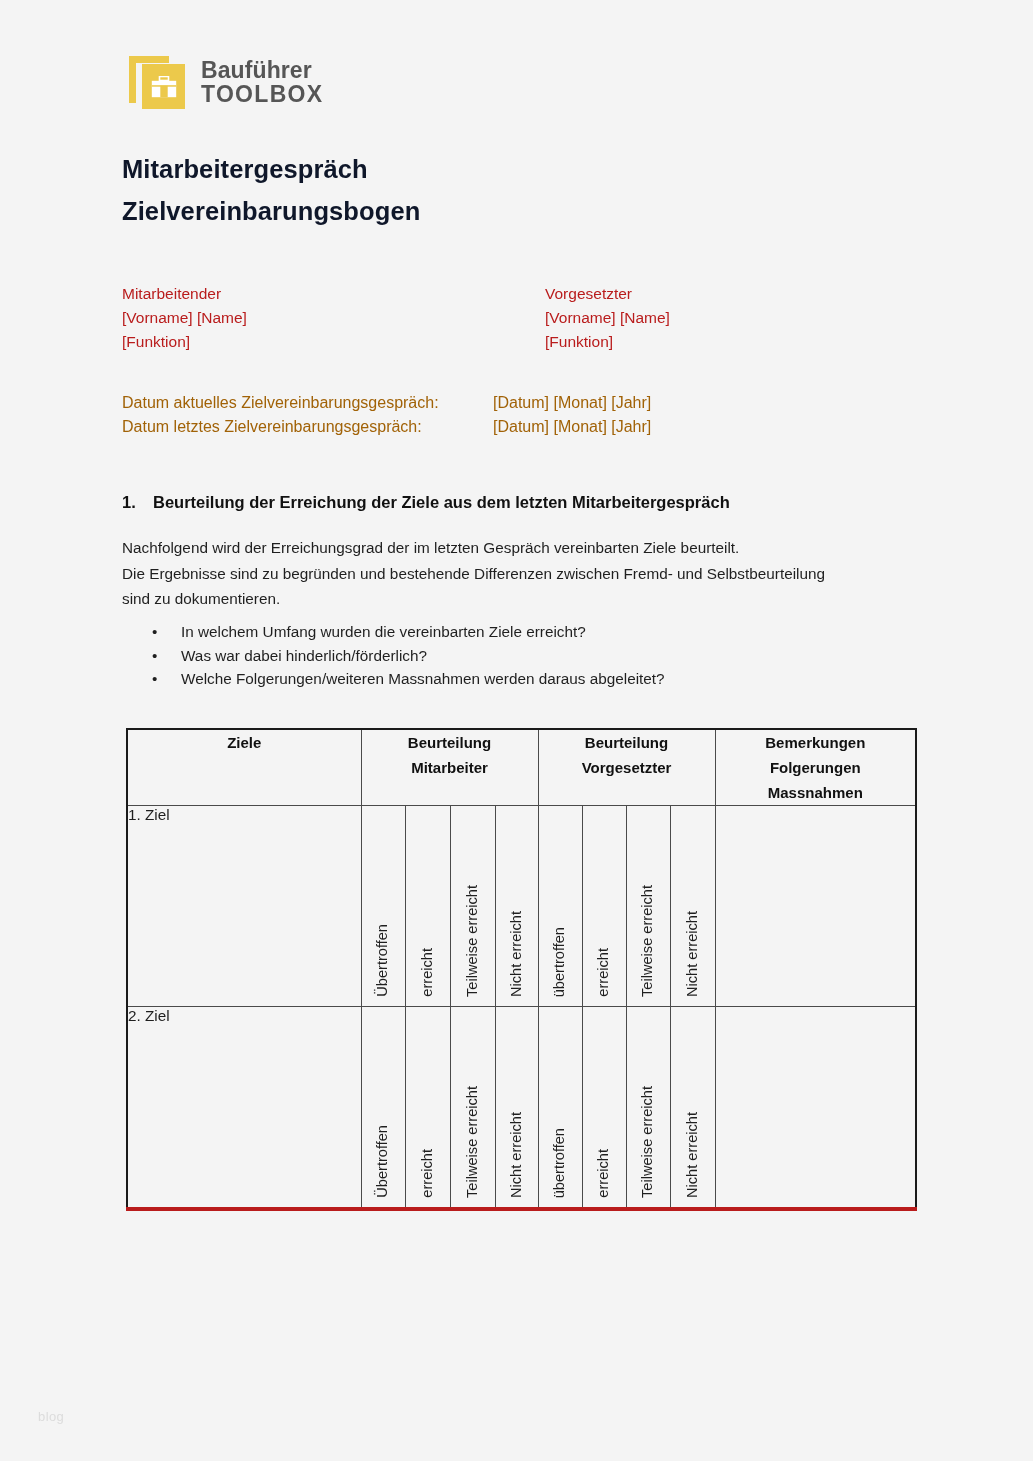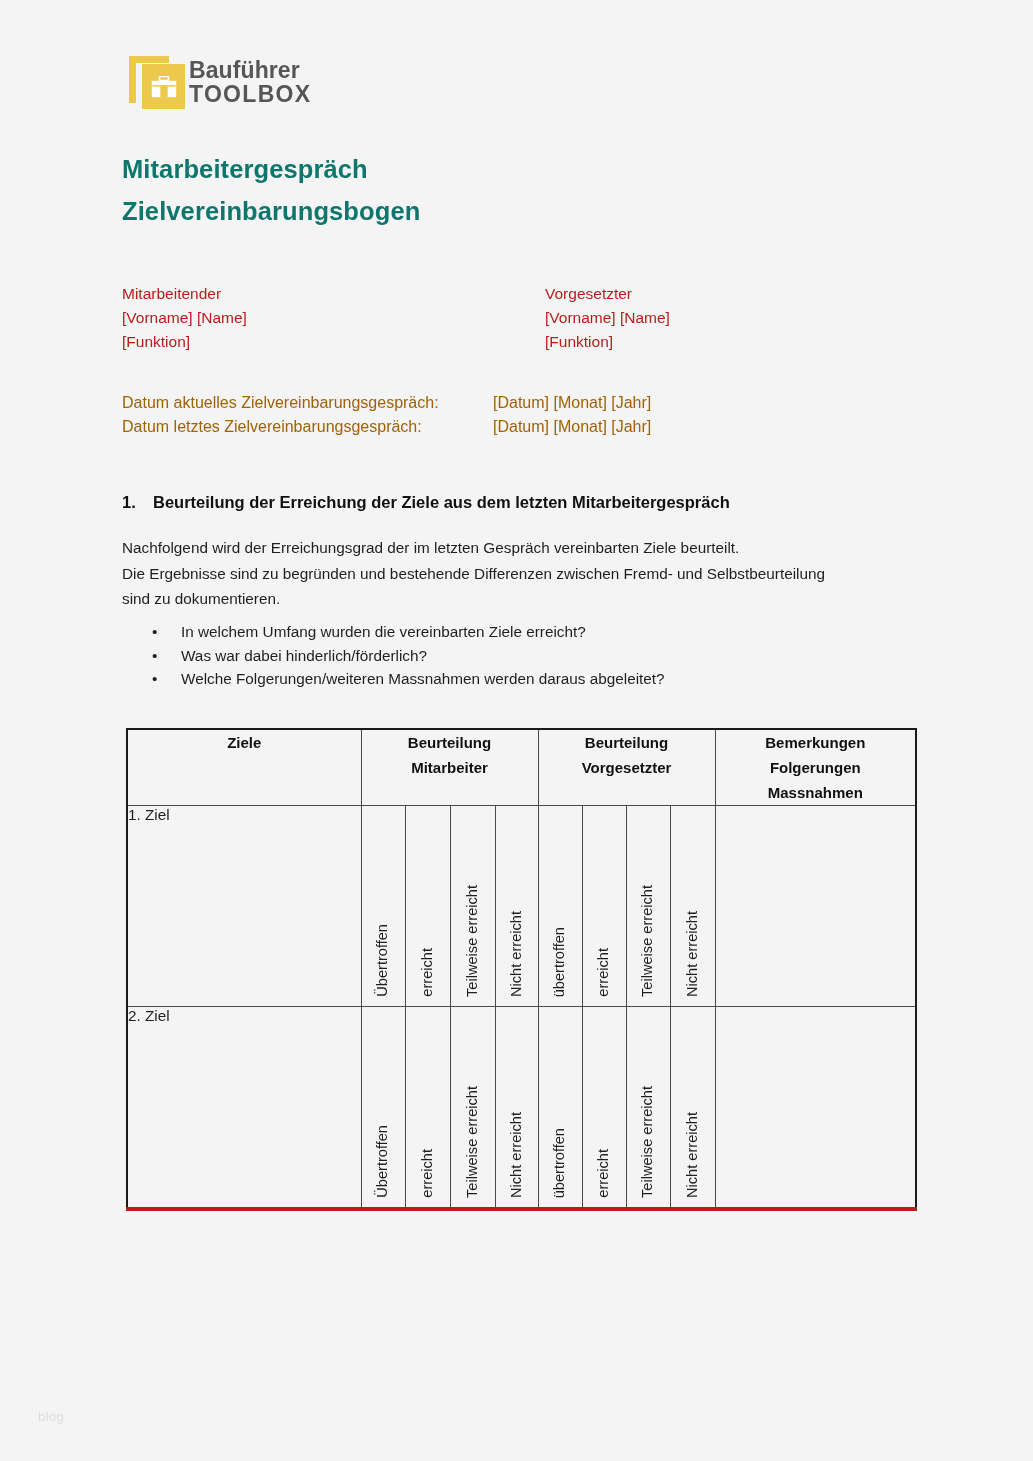--- a/index.html
+++ b/index.html
@@ -23,21 +23,21 @@
     background: #f4f4f4;
   }
 
   
   .logo-wrap {
     position: absolute;
     left: 129px;
     top: 56px;
     display: flex;
     align-items: center;
-    gap: 4px;
+    gap: 16px;
   }
   .logo-mark {
     position: relative;
     width: 56px;
     height: 53px;
   }
   .logo-bracket {
     position: absolute;
     left: 0;
     top: 0;
@@ -81,21 +81,21 @@
 
   
   .doc-title {
     position: absolute;
     left: 122px;
     top: 148px;
     font-size: 25.5px;
     font-weight: bold;
     line-height: 1.66;
     letter-spacing: 0.1px;
-    color: #0f766e;
+    color: #0f172a;
   }
   .doc-title span { display: block; }
 
   
   .people {
     position: absolute;
     left: 122px;
     top: 282px;
     width: 790px;
     font-size: 15.5px;

